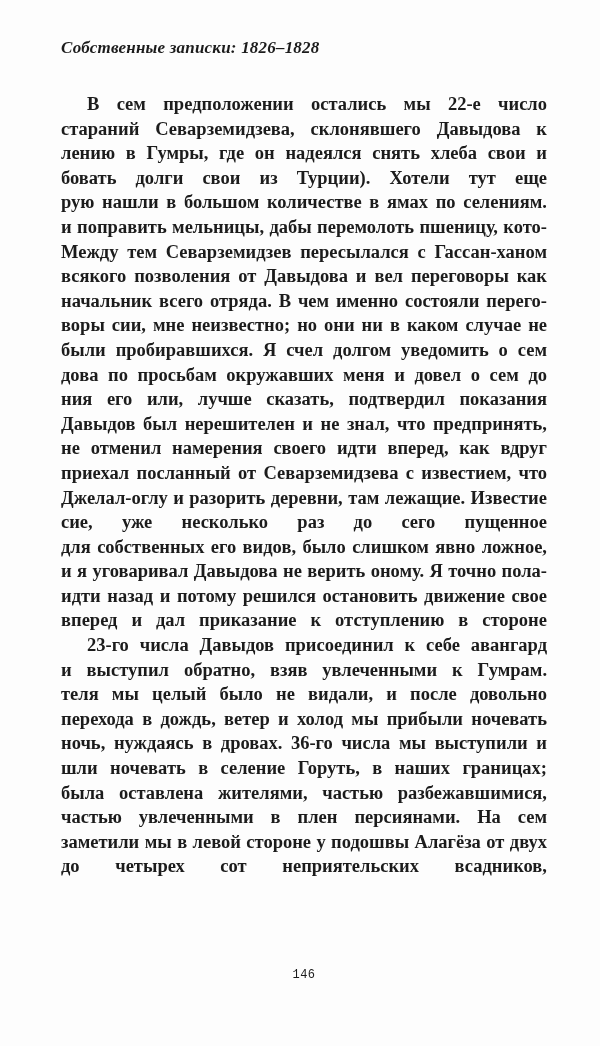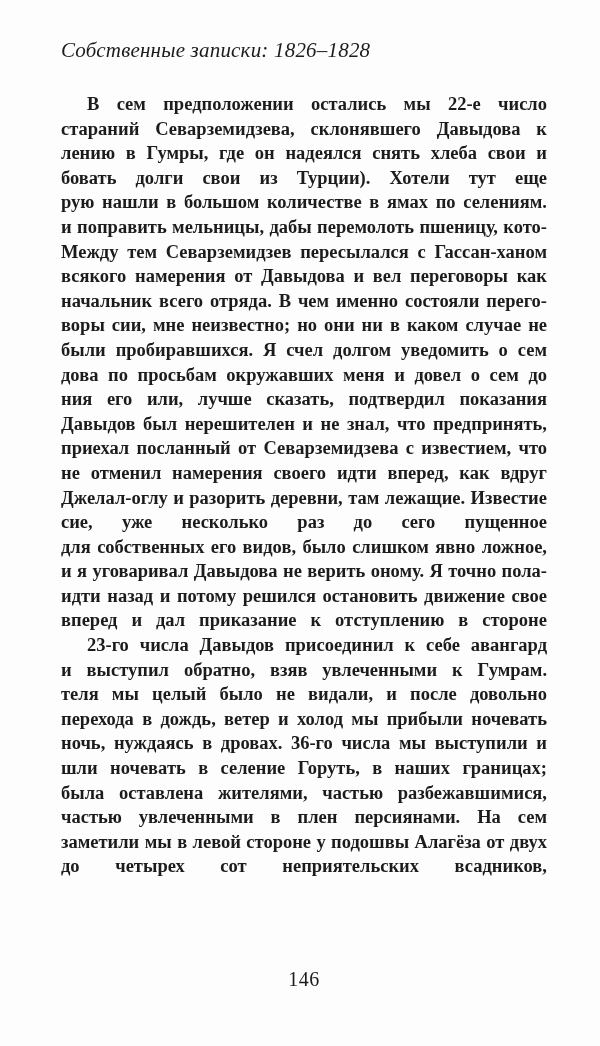--- a/index.html
+++ b/index.html
@@ -19,23 +19,24 @@
   .page {
     position: absolute;
     inset: 0;
   }
   .running-header {
     position: absolute;
     left: 61px;
     top: 38px;
     width: 486px;
     font-style: italic;
-    font-size: 21px;
+    font-size: 17px;
     letter-spacing: 0.2px;
     white-space: nowrap;
+    font-weight: bold;
   }
   .body-text {
     position: absolute;
     left: 61px;
     top: 92px;
     width: 486px;
   }
   .paragraph {
     margin: 0;
     padding: 0;
@@ -52,48 +53,49 @@
   }
   .line.indent {
     padding-left: 26px;
   }
   .page-number {
     position: absolute;
     left: 61px;
     top: 968px;
     width: 486px;
     text-align: center;
-    font-size: 20px;
+    font-size: 12px;
     letter-spacing: 0.5px;
+    font-family: Liberation Mono, monospace;
   }
 </style>
 </head>
 <body style="color: rgb(28, 28, 28); background: rgb(253, 253, 253);">
 
 <div class="page">
   <div class="running-header">Собственные записки: 1826–1828</div>
 
   <div class="body-text" id="body-text">
       <div class="paragraph">
         <div class="line indent">В сем предположении остались мы 22-е число (вопреки</div>
         <div class="line">стараний Севарземидзева, склонявшего Давыдова к отступ-</div>
         <div class="line">лению в Гумры, где он надеялся снять хлеба свои и потре-</div>
         <div class="line">бовать долги свои из Турции). Хотели тут еще передневать</div>
         <div class="line">рую нашли в большом количестве в ямах по селениям.</div>
         <div class="line">и поправить мельницы, дабы перемолоть пшеницу, кото-</div>
         <div class="line">Между тем Севарземидзев пересылался с Гассан-ханом без</div>
-        <div class="line">всякого намерения от Давыдова и вел переговоры как</div>
+        <div class="line">всякого позволения от Давыдова и вел переговоры как</div>
         <div class="line">начальник всего отряда. В чем именно состояли перего-</div>
         <div class="line">воры сии, мне неизвестно; но они ни в каком случае не</div>
         <div class="line">были пробиравшихся. Я счел долгом уведомить о сем Давы-</div>
         <div class="line">дова по просьбам окружавших меня и довел о сем до сведе-</div>
         <div class="line">ния его или, лучше сказать, подтвердил показания других.</div>
         <div class="line">Давыдов был нерешителен и не знал, что предпринять, но</div>
+        <div class="line">не отменил намерения своего идти вперед, как вдруг ночью</div>
         <div class="line">приехал посланный от Севарземидзева с известием, что</div>
-        <div class="line">не отменил намерения своего идти вперед, как вдруг ночью</div>
         <div class="line">Джелал-оглу и разорить деревни, там лежащие. Известие</div>
         <div class="line">сие, уже несколько раз до сего пущенное Севарземидзевым</div>
         <div class="line">для собственных его видов, было слишком явно ложное,</div>
         <div class="line">и я уговаривал Давыдова не верить оному. Я точно пола-</div>
         <div class="line">идти назад и потому решился остановить движение свое</div>
         <div class="line">вперед и дал приказание к отступлению в стороне Гумров.</div>
       </div>
       <div class="paragraph">
         <div class="line indent">23-го числа Давыдов присоединил к себе авангард</div>
         <div class="line">и выступил обратно, взяв увлеченными к Гумрам. Неприя-</div>

